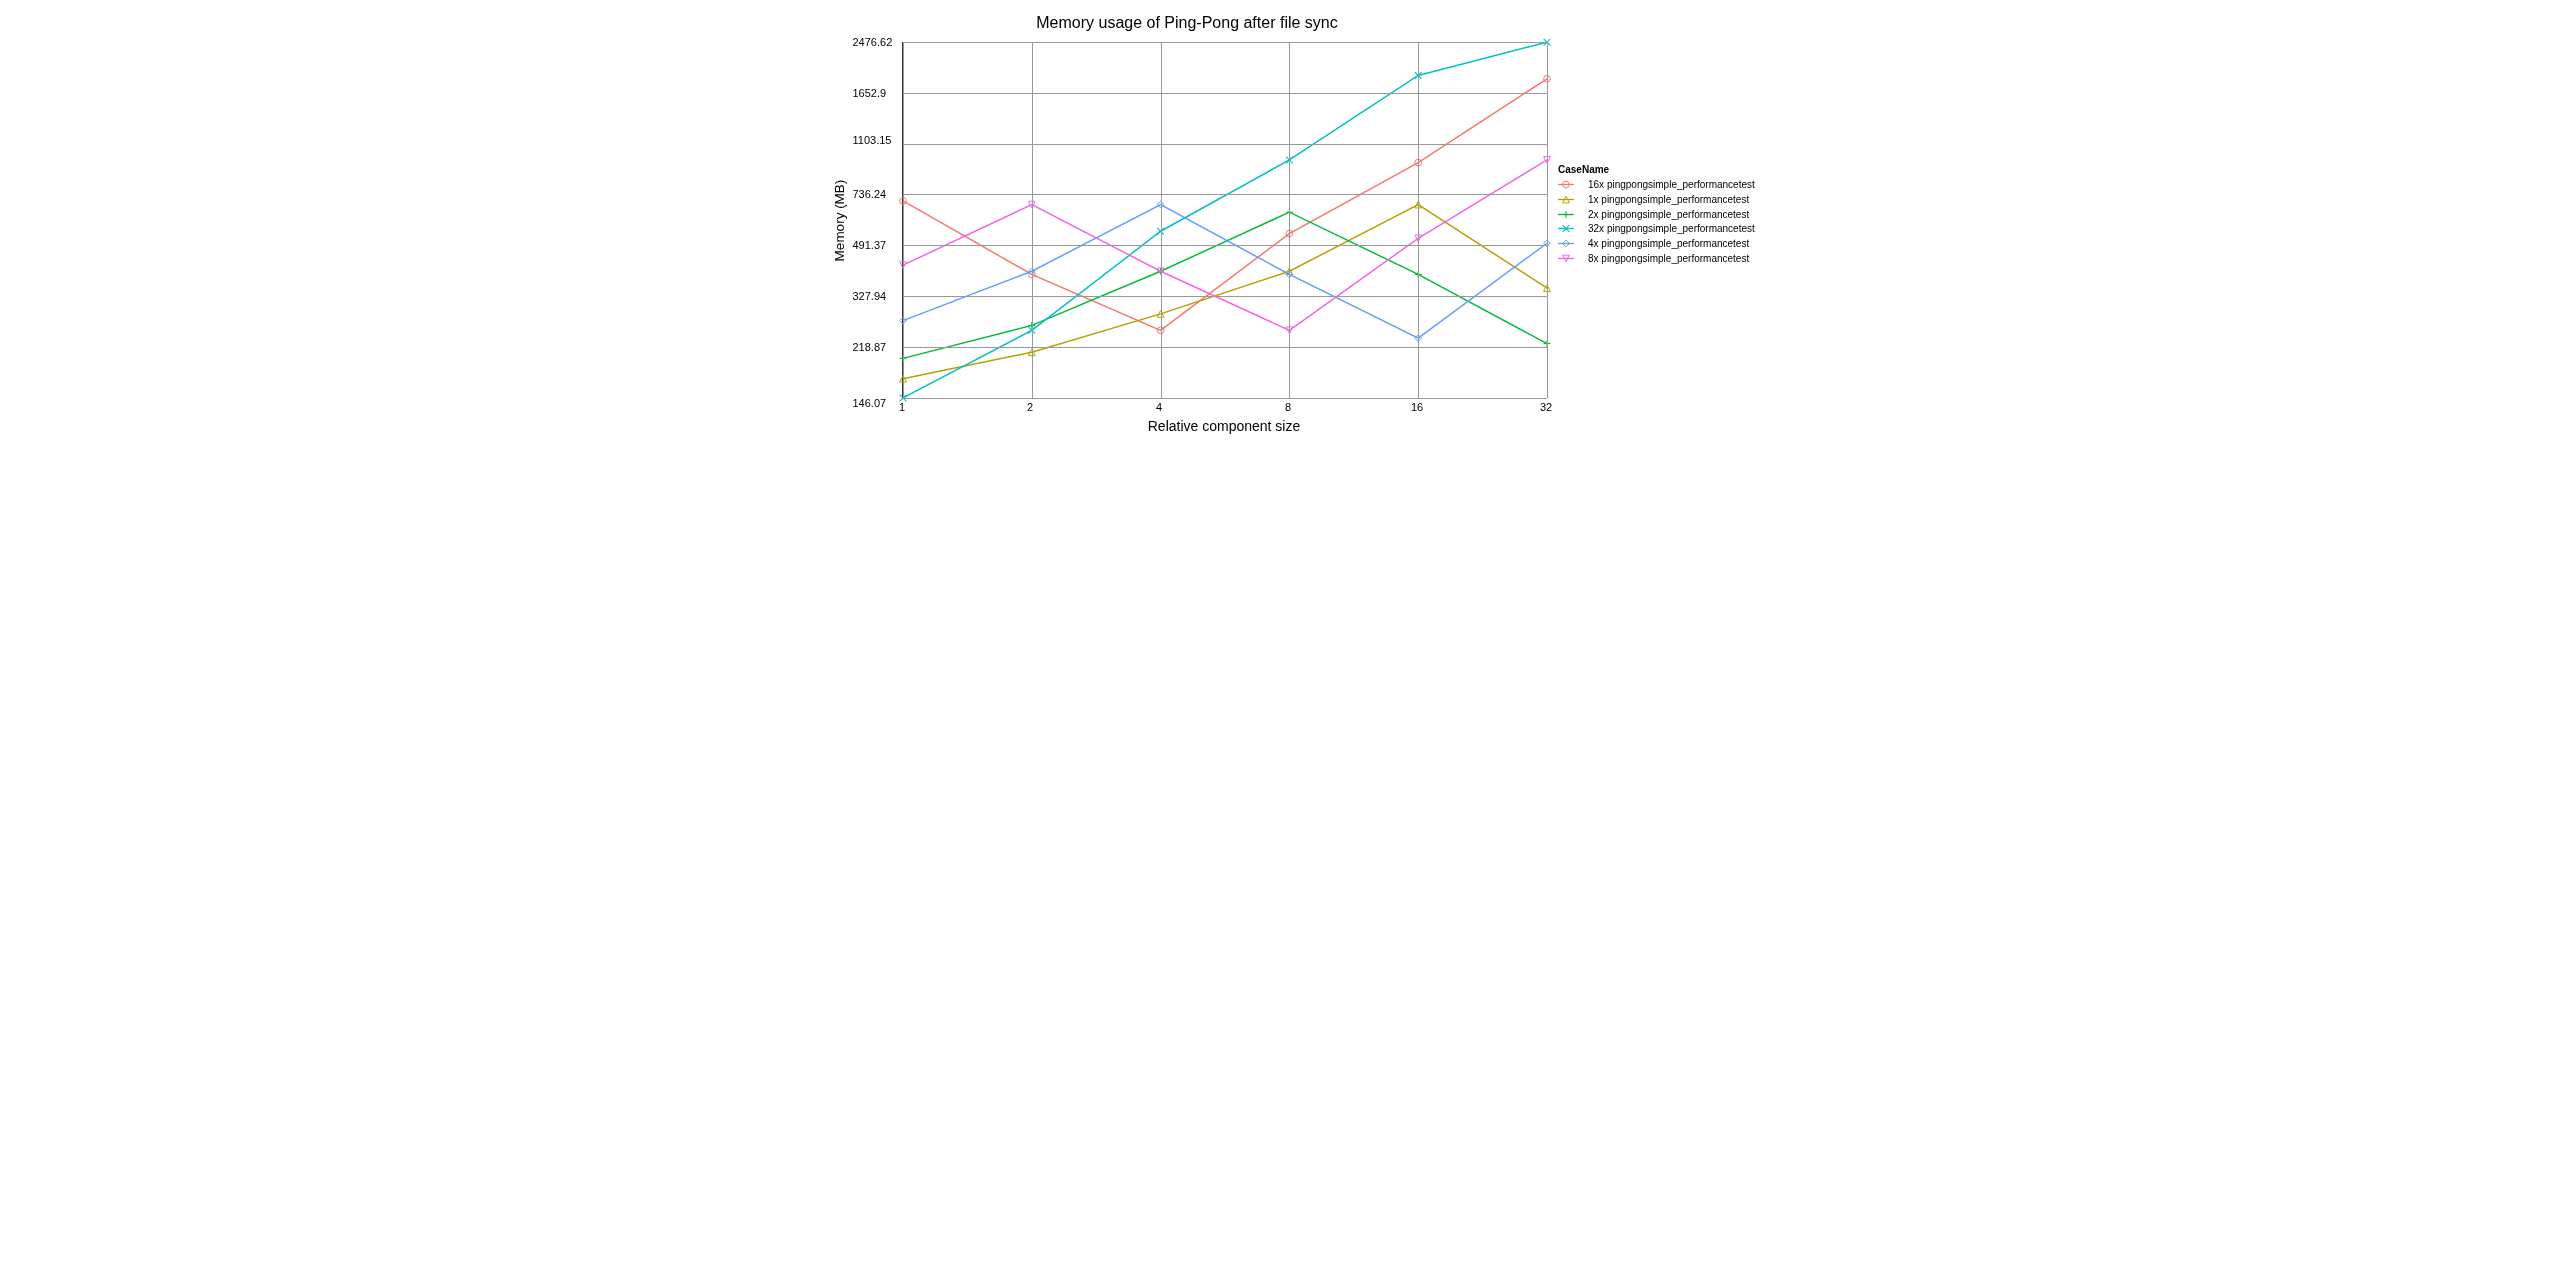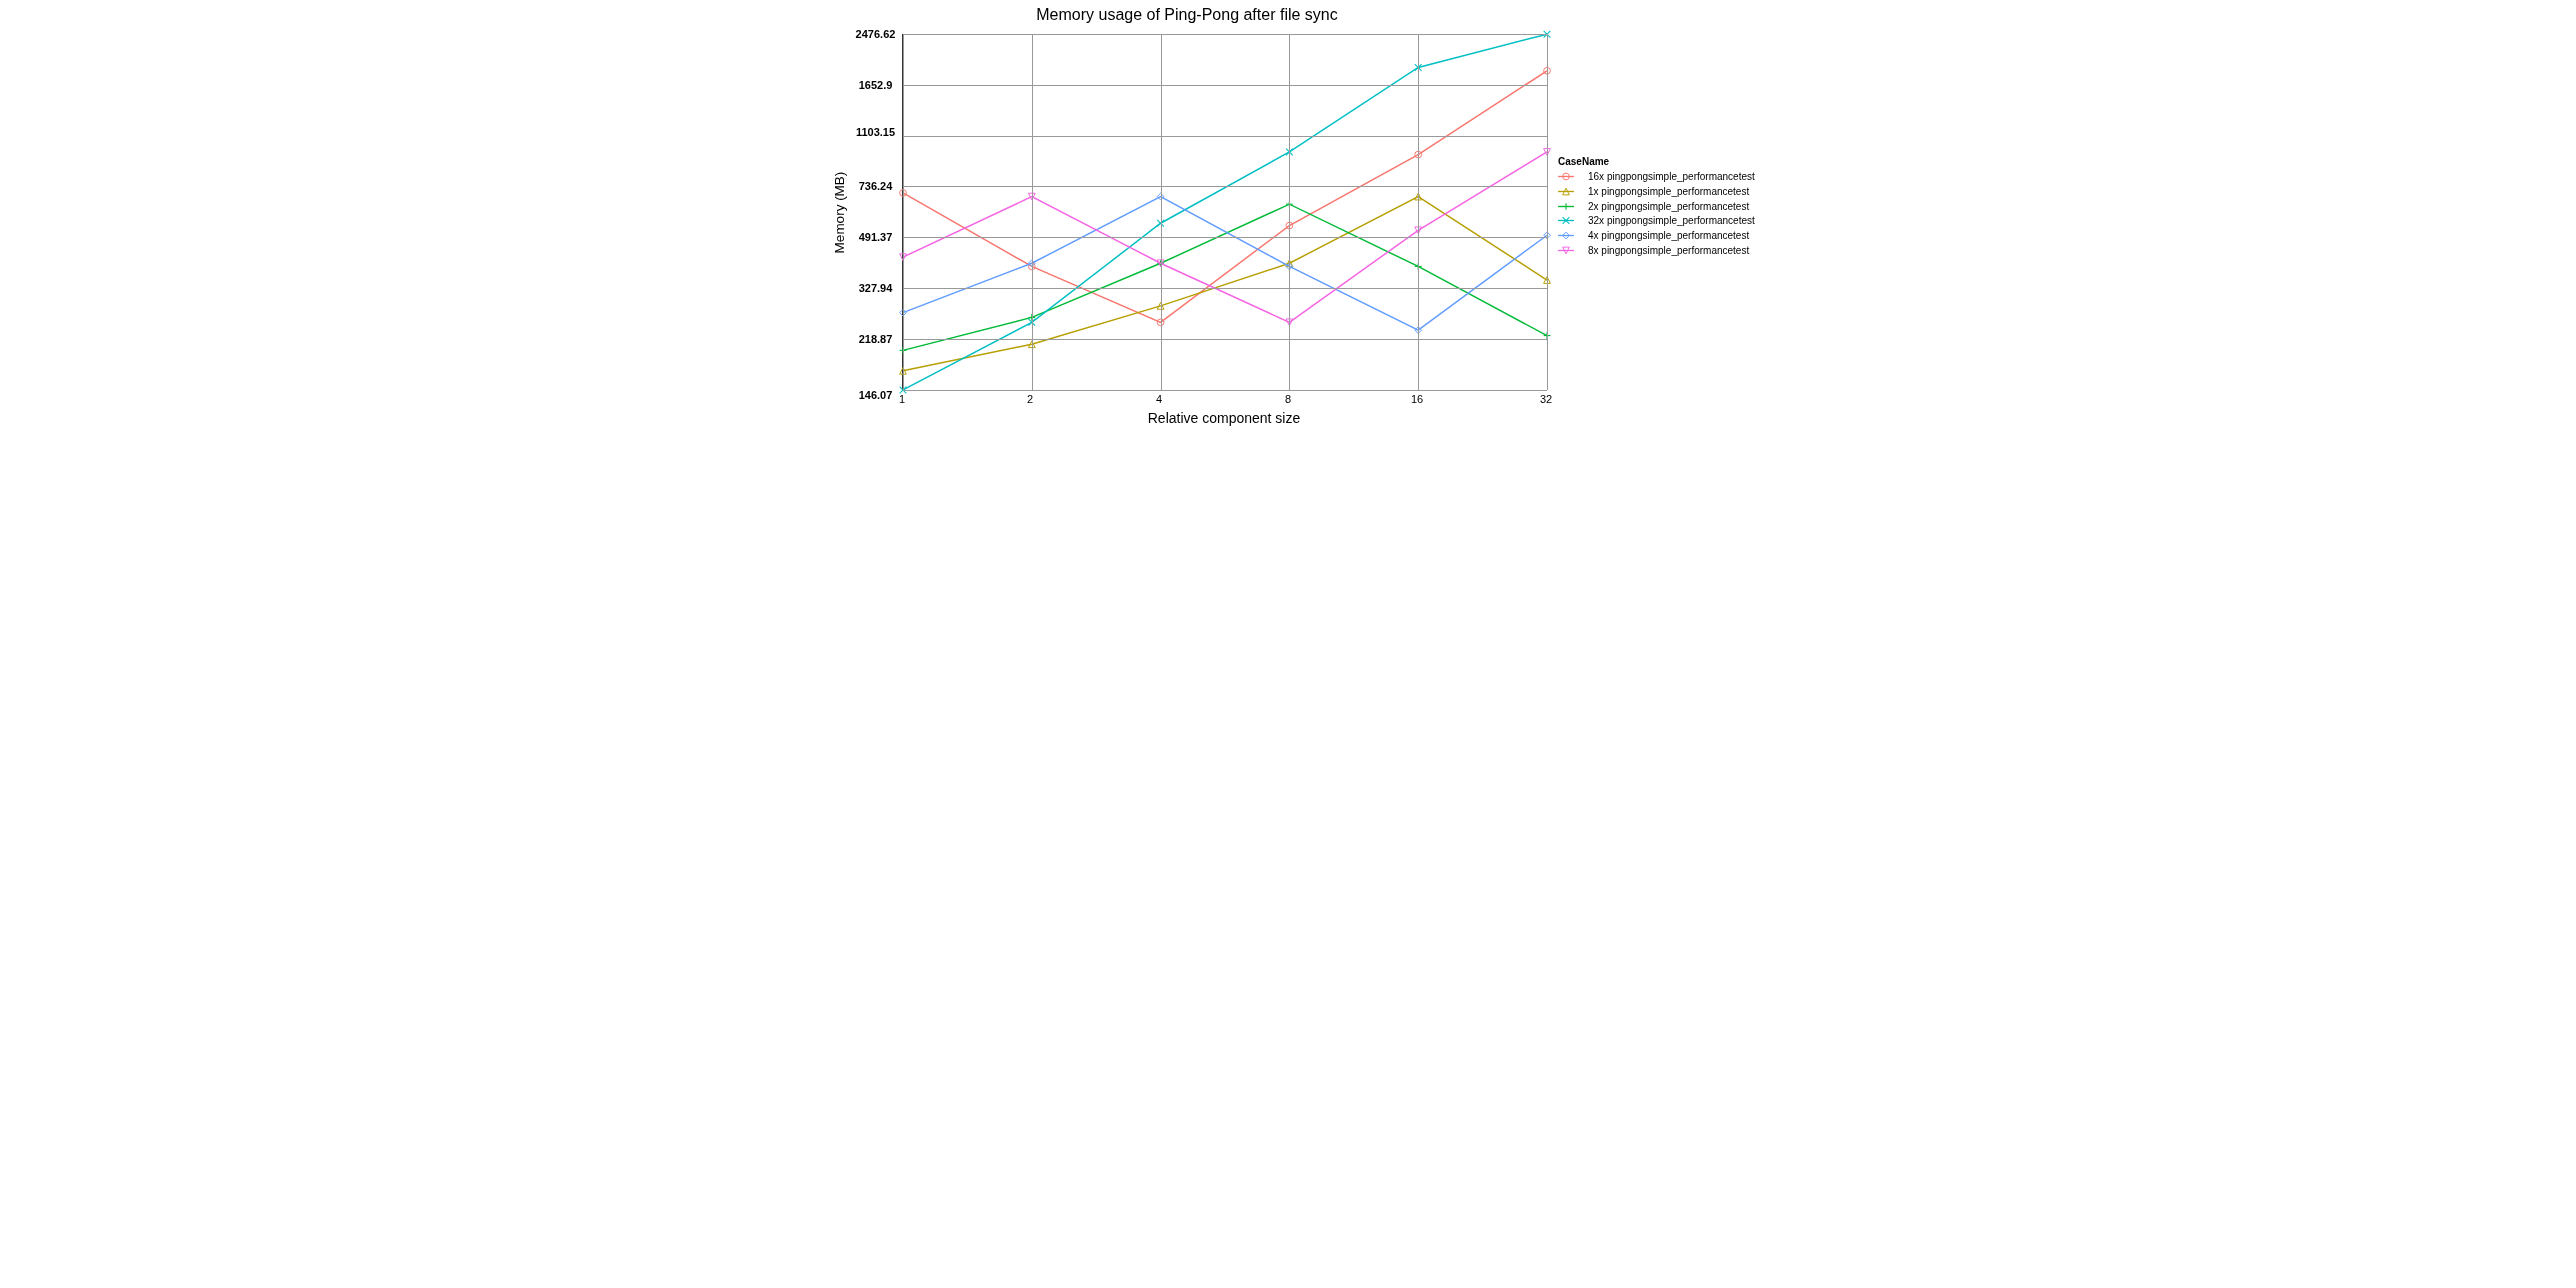--- a/index.html
+++ b/index.html
@@ -6,21 +6,21 @@
     margin: 0;
     padding: 0;
     background: #ffffff;
     font-family: Arial, Helvetica, sans-serif;
     color: #000;
   }
   .chart-wrap {
     position: relative;
     width: 920px;
     height: 460px;
-    margin: 0 auto;
+    margin: 8px auto;
   }
   .chart-title {
     position: absolute;
     top: 6.1px;
     left: 0;
     width: 718px;
     text-align: center;
     font-size: 16px;
   }
   .plot-area {
@@ -72,24 +72,23 @@
   .xtick {
     position: absolute;
     top: 393px;
     font-size: 11px;
     transform: translateX(-50%);
   }
   .ytick {
     position: absolute;
     left: 24.5px;
     width: 46px;
-    text-align: center;
+    text-align: left;
     font-size: 11px;
     transform: translateY(-50%);
-    font-weight: bold;
   }
   svg.lines {
     position: absolute;
     left: 0;
     top: 0;
     width: 644px;
     height: 356px;
     overflow: visible;
   }
   .legend {

